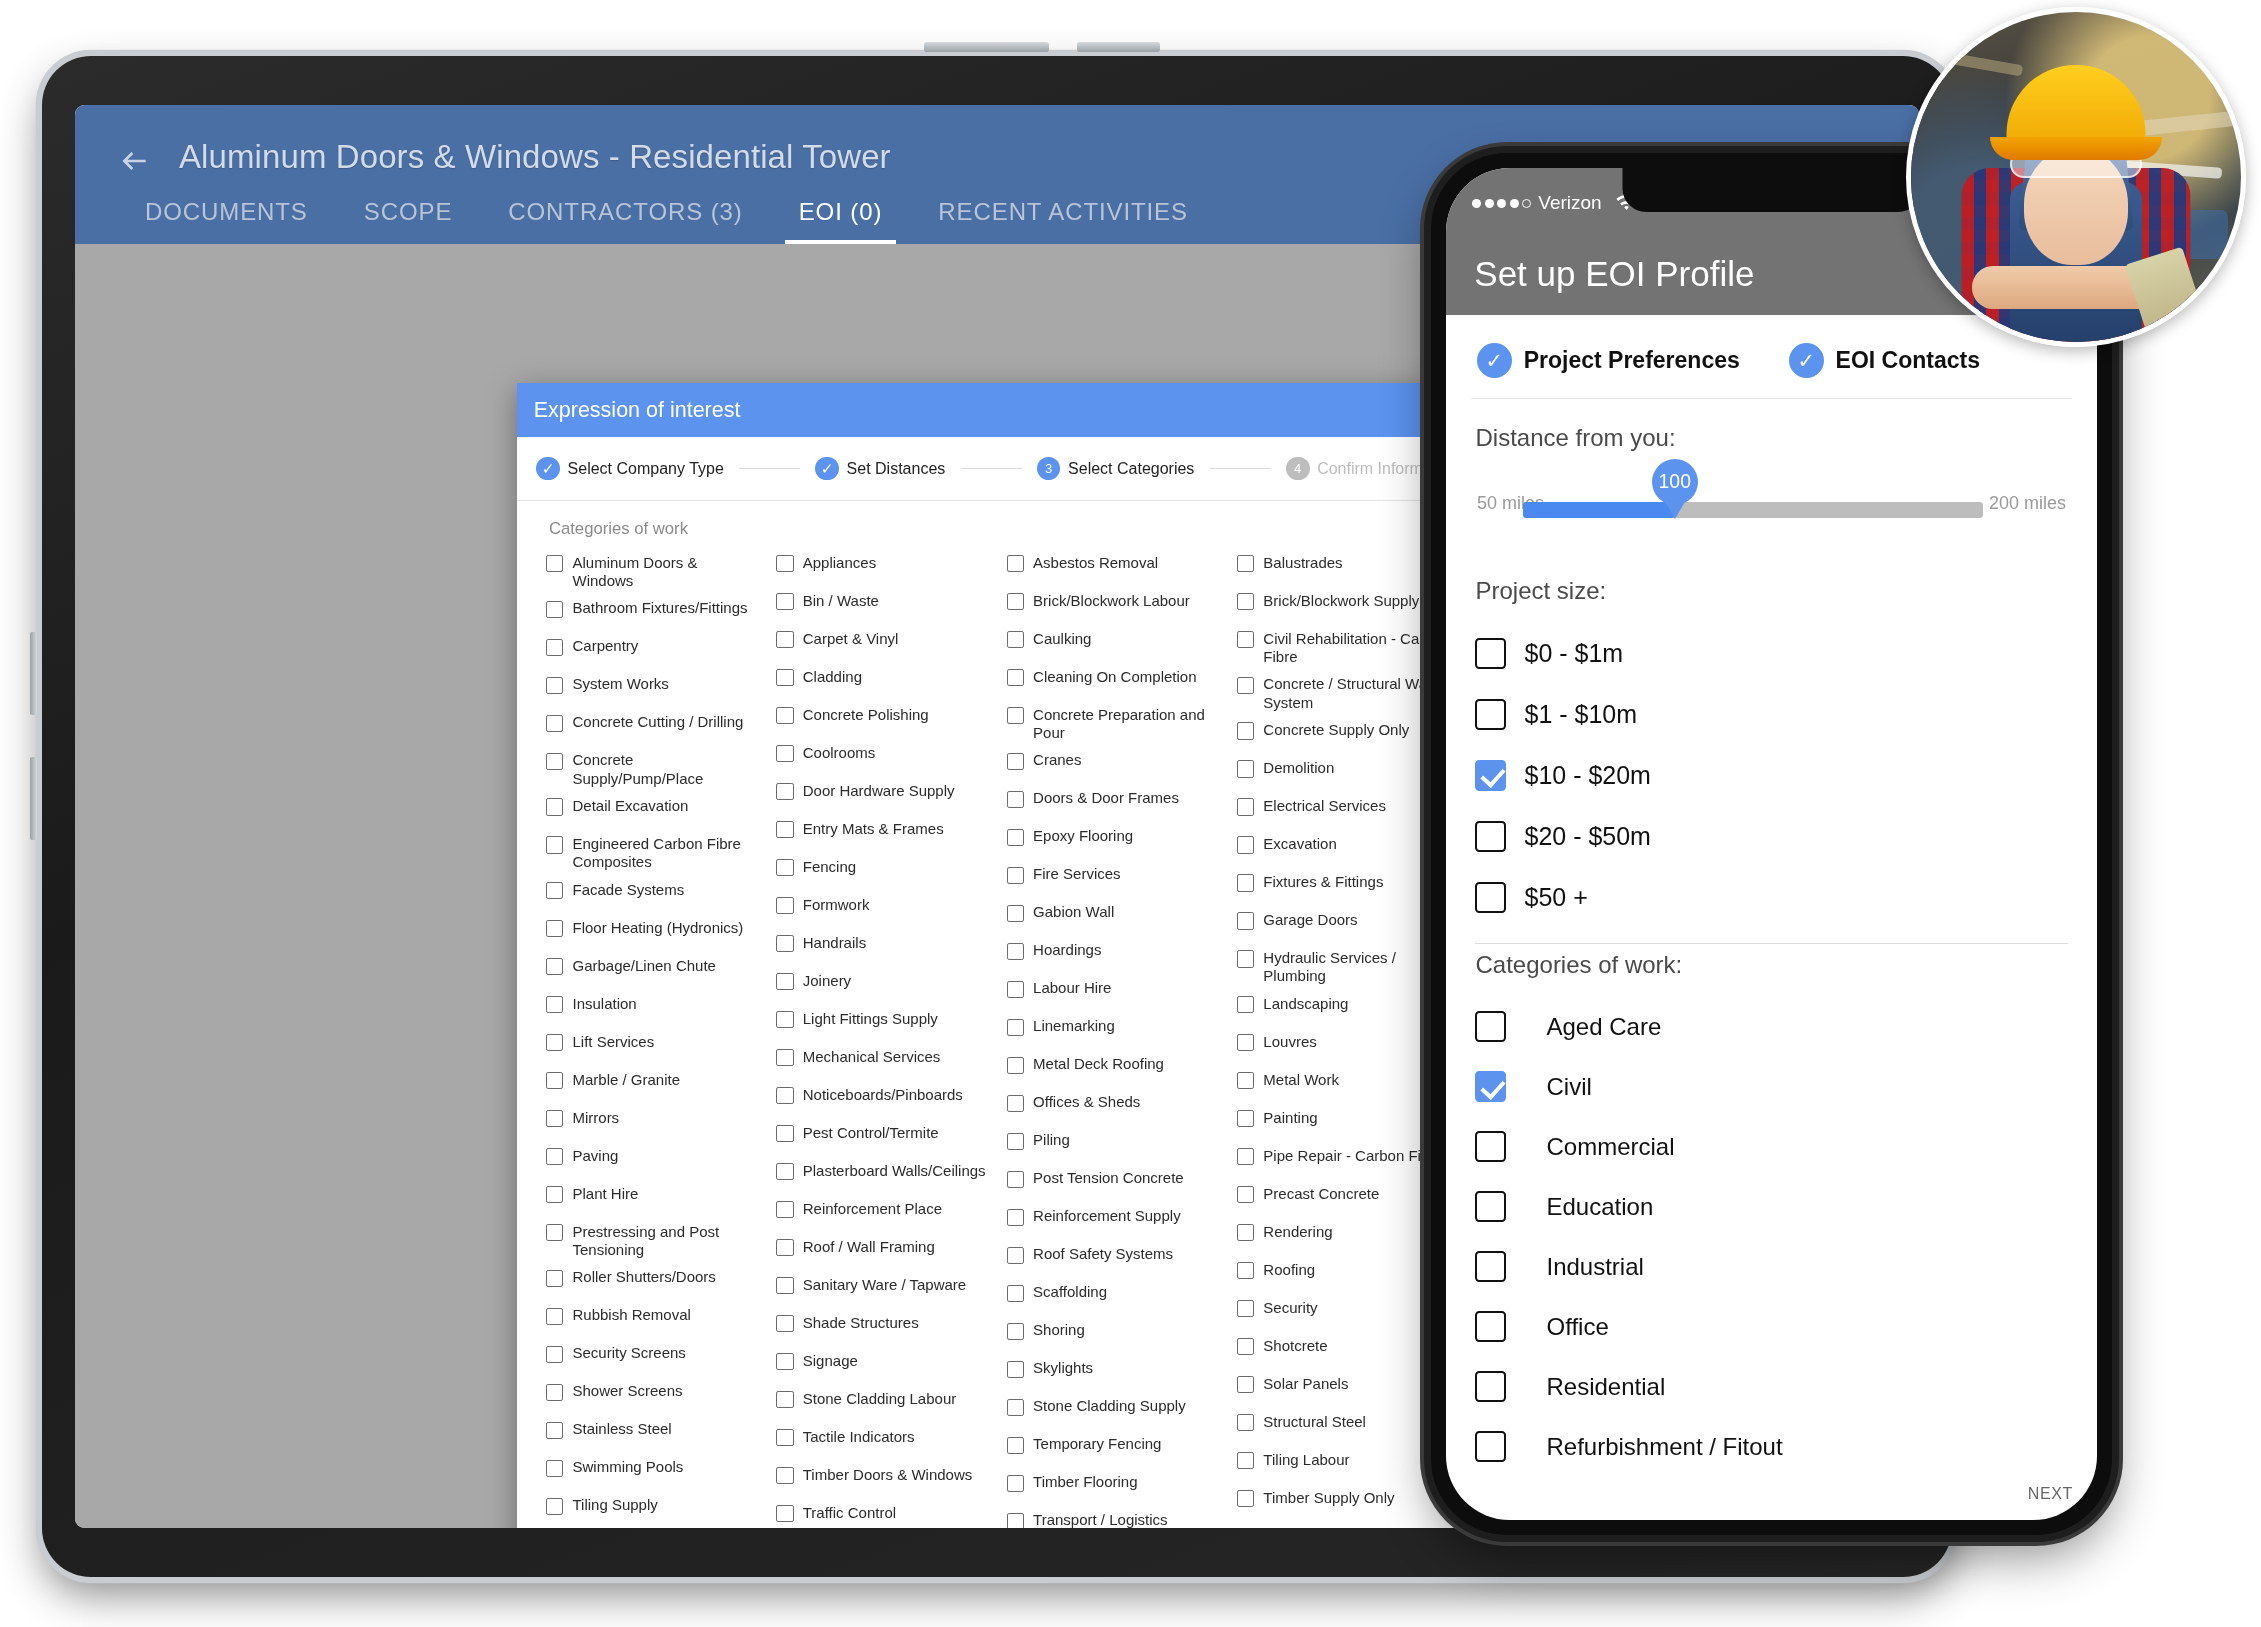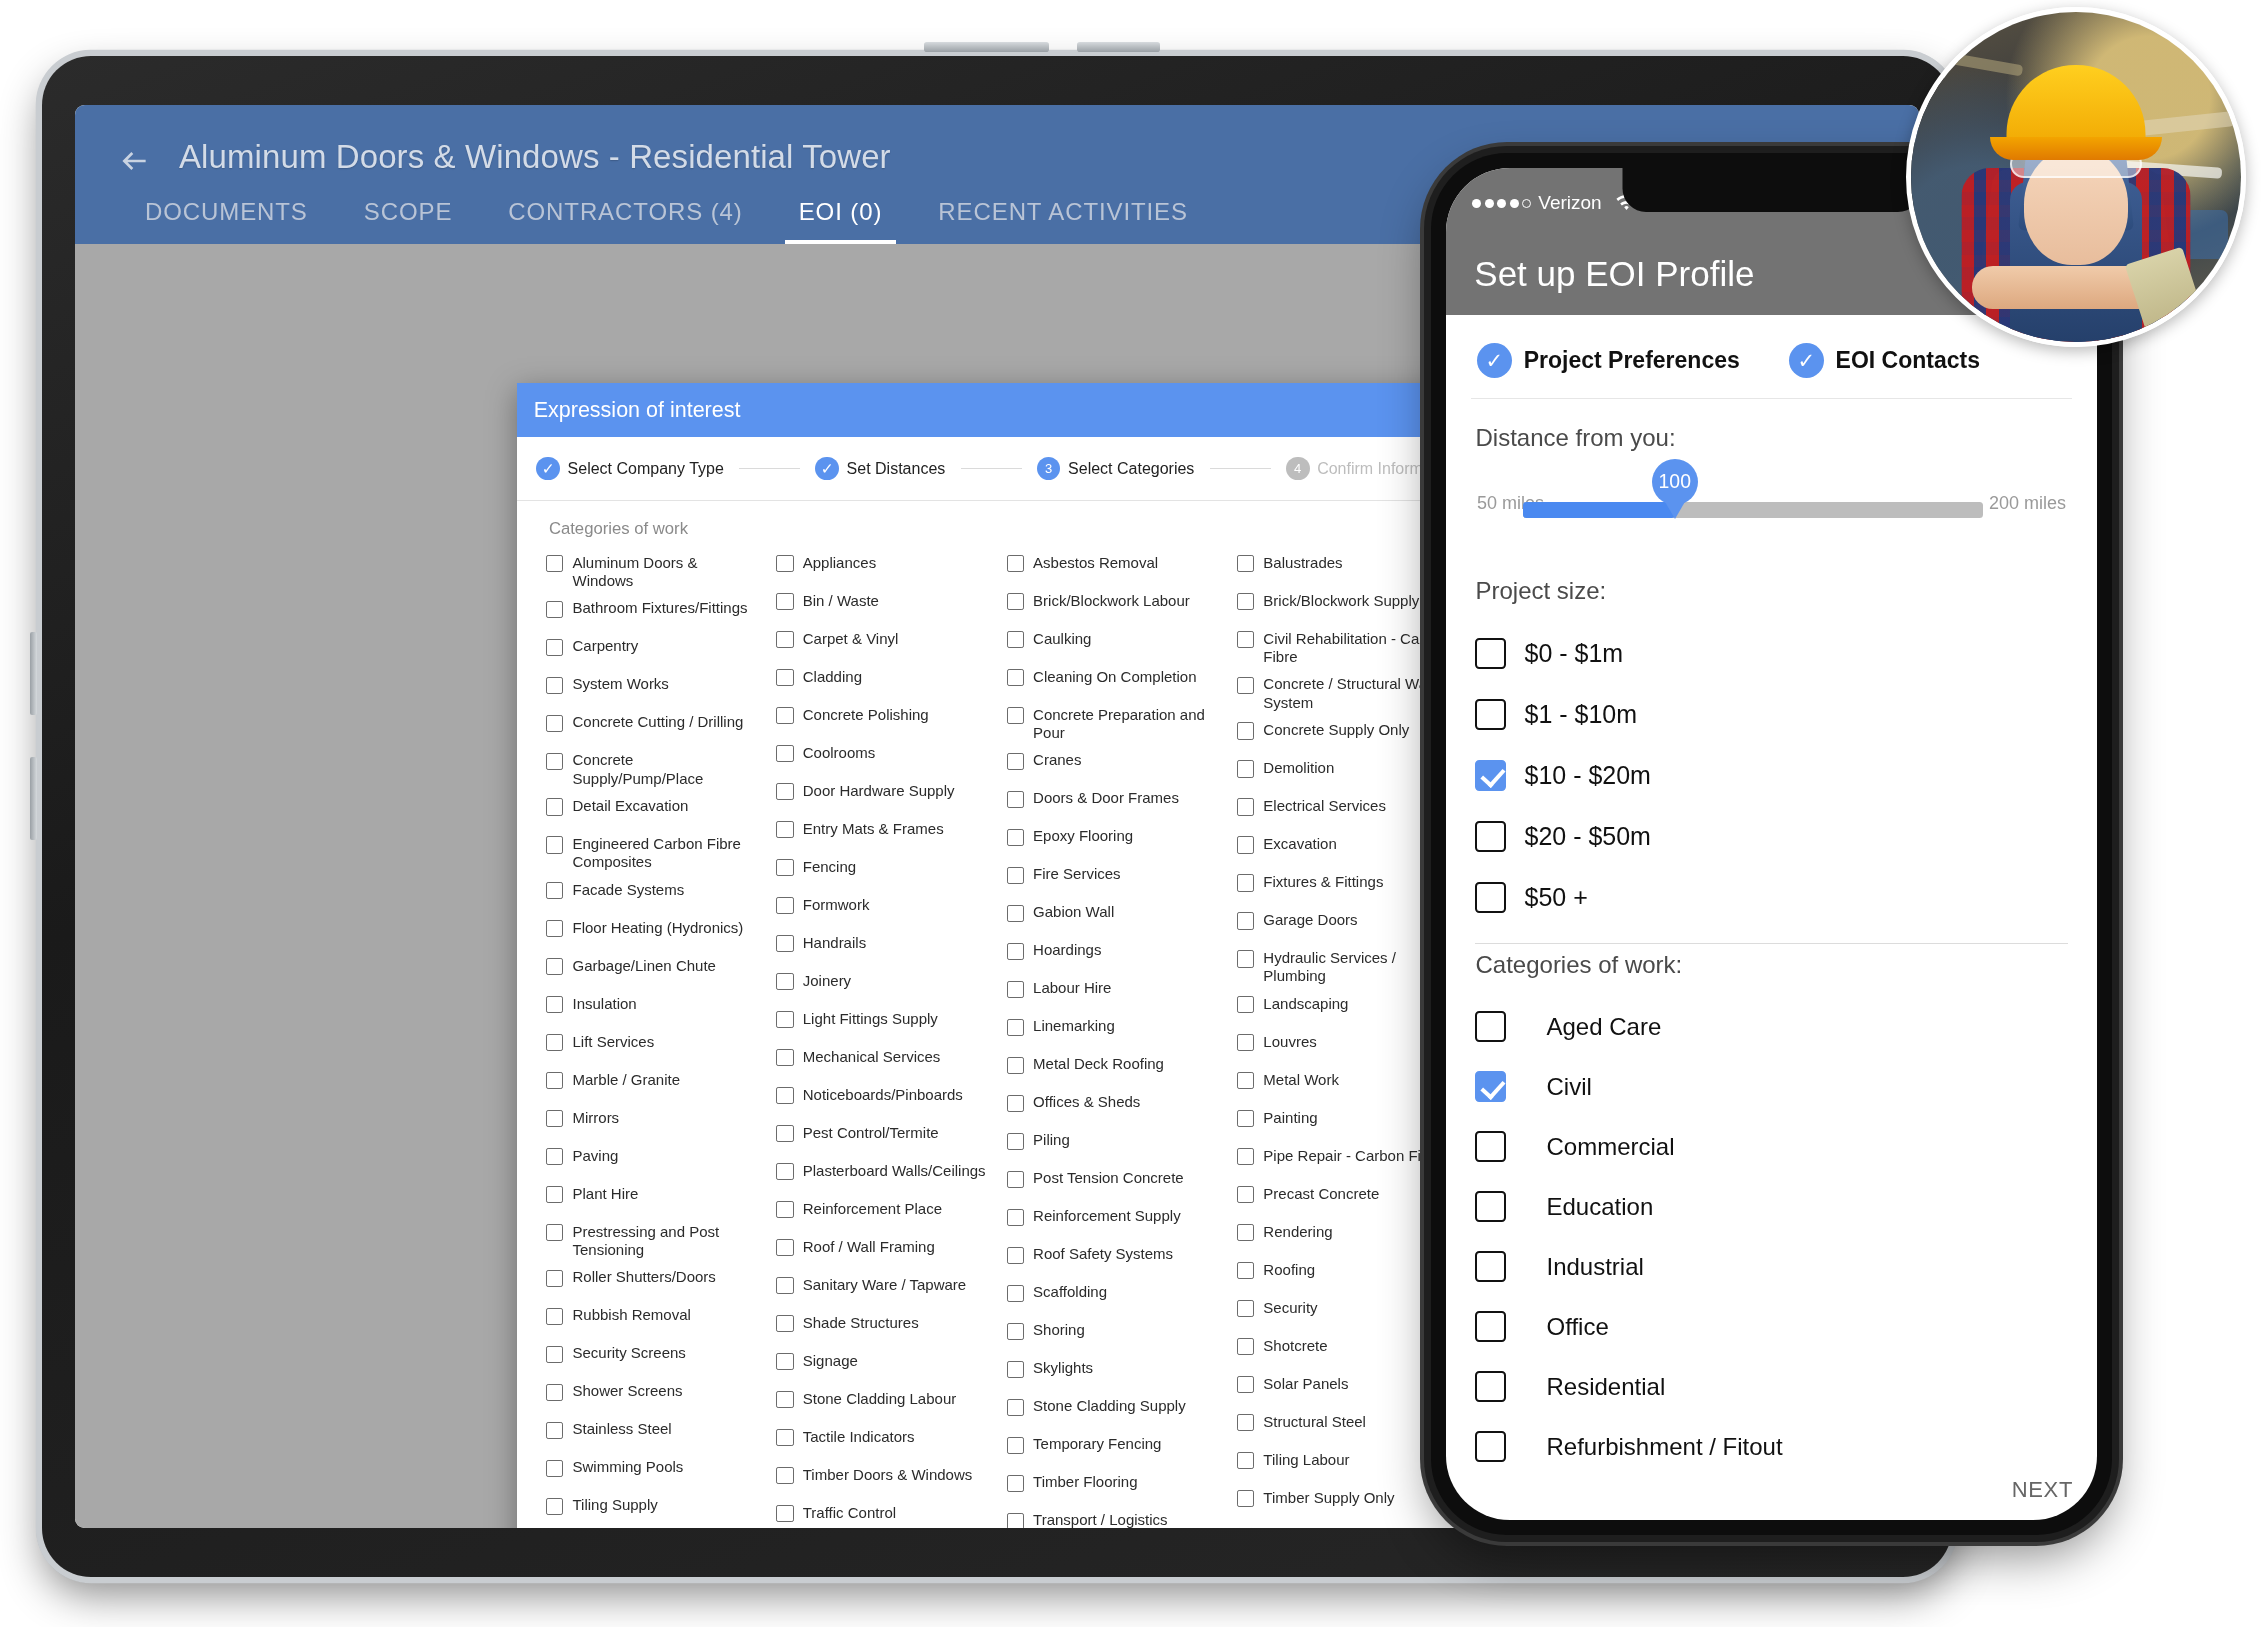--- a/index.html
+++ b/index.html
@@ -179,21 +179,21 @@
   .ph-cb.on { background:#5b93ef; border-color:#5b93ef; }
   .ph-cb.on::after{
     content:""; position:absolute; left:9px; top:2.8px; width:9.7px; height:18px;
     border:solid #fff; border-width:0 4.2px 4.2px 0; transform:rotate(42deg);
   }
   .ph-row .t { font-size:25px; color:#111; }
   .hr { height:0.7px; background:#dcdcdc; margin:15.3px 4.2px 7px 4.2px; }
   .cat2 .ph-row { height:60px;gap:40px; }
   .cat2 .ph-row .t { font-size:24px; }
   .ph-next {
-    position:absolute; right:23.6px; bottom:16.7px; font-size:22px; color:#666; letter-spacing:0.7px;
+    position:absolute; right:23.6px; bottom:16.7px; font-size:16px; color:#666; letter-spacing:0.7px;
   }
 
   
   #avatar {
     position:absolute; left:1906px; top:7px; width:340px; height:340px;
     border-radius:50%; overflow:hidden; border:5.6px solid #fff;
     box-shadow:0 4.2px 15.3px rgba(0,0,0,.28); z-index:20;
   }
   .av-bg {
     position:absolute; inset:0;
@@ -278,21 +278,21 @@
       <div class="back">
         <svg viewBox="0 0 24 24" width="32" height="32" fill="none" stroke="currentColor" stroke-width="2">
           <path d="M20 12H4M10 6l-6 6 6 6"></path>
         </svg>
       </div>
       <div class="title">Aluminum Doors &amp; Windows - Residential Tower</div>
 
       <div class="tabs">
         <div class="tab">DOCUMENTS</div>
         <div class="tab">SCOPE</div>
-        <div class="tab">CONTRACTORS (4)</div>
+        <div class="tab">CONTRACTORS (3)</div>
         <div class="tab active">EOI (0)</div>
         <div class="tab">RECENT ACTIVITIES</div>
       </div>
     </div>
 
     <div class="tablet-body">
 
       <div id="dialog">
         <div class="dlg-head">
           <div class="t">Expression of interest</div>

